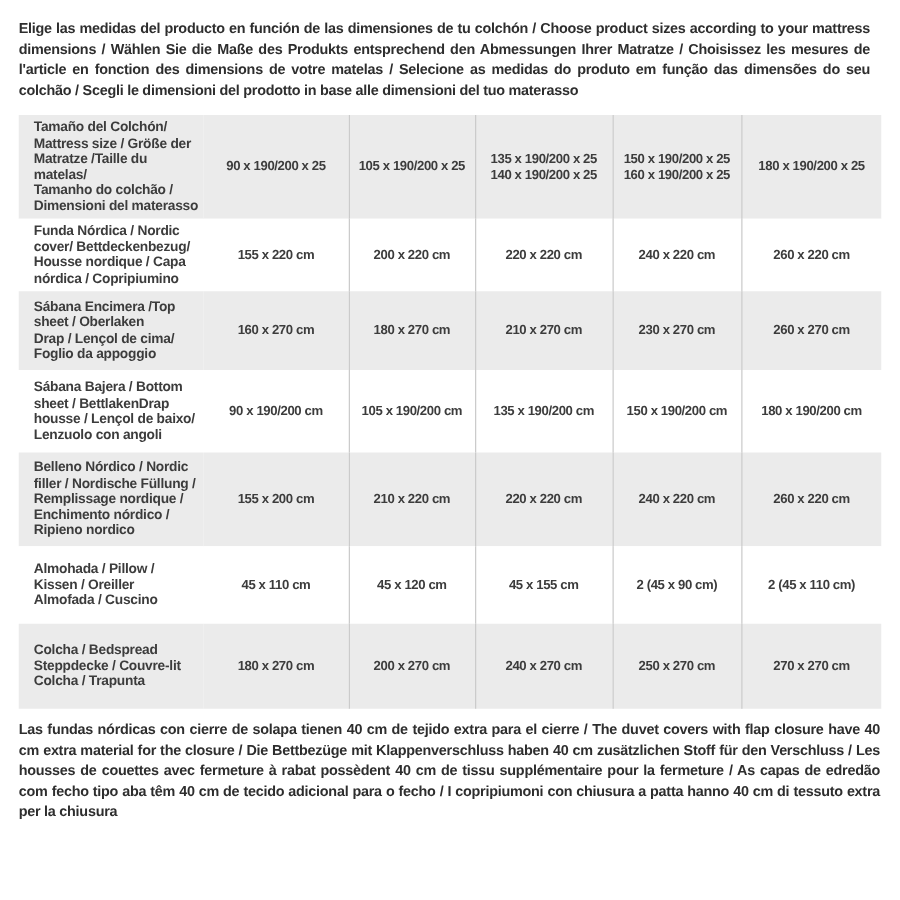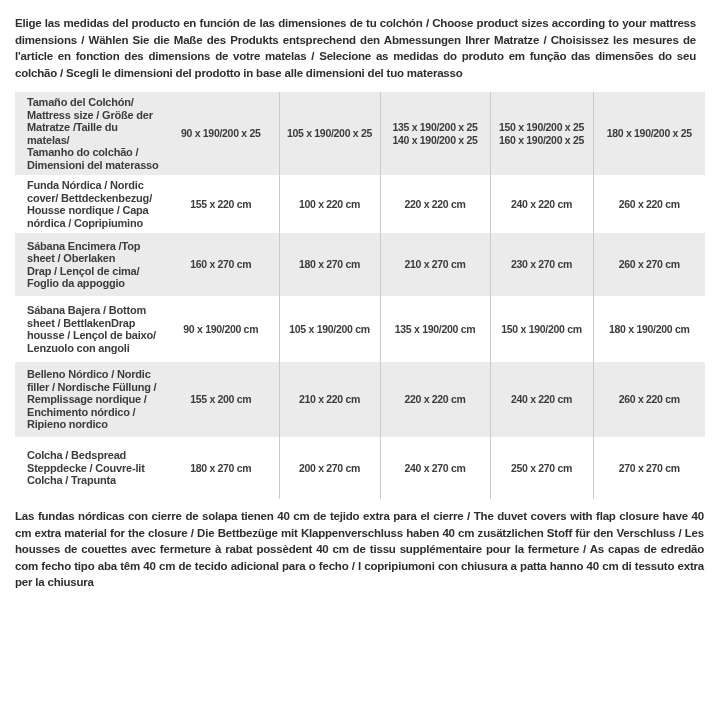--- a/index.html
+++ b/index.html
@@ -115,21 +115,21 @@
     <td>150 x 190/200 x 25
 160 x 190/200 x 25</td>
     <td>180 x 190/200 x 25</td>
   </tr>
         <tr>
     <th>Funda Nórdica /  Nordic
 cover/ Bettdeckenbezug/
 Housse nordique  / Capa
 nórdica / Copripiumino</th>
     <td>155 x 220 cm</td>
-    <td>100 x 220 cm</td>
+    <td>200 x 220 cm</td>
     <td>220 x 220 cm</td>
     <td>240 x 220 cm</td>
     <td>260 x 220 cm</td>
   </tr>
         <tr>
     <th>Sábana Encimera /Top
 sheet / Oberlaken
 Drap / Lençol de cima/
 Foglio da appoggio</th>
     <td>160 x 270 cm</td>
@@ -155,20 +155,30 @@
 Remplissage nordique /
 Enchimento nórdico /
 Ripieno nordico</th>
     <td>155 x 200 cm</td>
     <td>210 x 220 cm</td>
     <td>220 x 220 cm</td>
     <td>240 x 220 cm</td>
     <td>260 x 220 cm</td>
   </tr>
         <tr>
+    <th>Almohada  / Pillow /
+Kissen / Oreiller
+Almofada / Cuscino</th>
+    <td>45 x 110 cm</td>
+    <td>45 x 120 cm</td>
+    <td>45 x 155 cm</td>
+    <td>2 (45 x 90 cm)</td>
+    <td>2 (45 x 110 cm)</td>
+  </tr>
+        <tr>
     <th>Colcha / Bedspread
 Steppdecke / Couvre-lit
 Colcha / Trapunta</th>
     <td>180 x 270 cm</td>
     <td>200 x 270 cm</td>
     <td>240 x 270 cm</td>
     <td>250 x 270 cm</td>
     <td>270 x 270 cm</td>
   </tr>
       </tbody>

